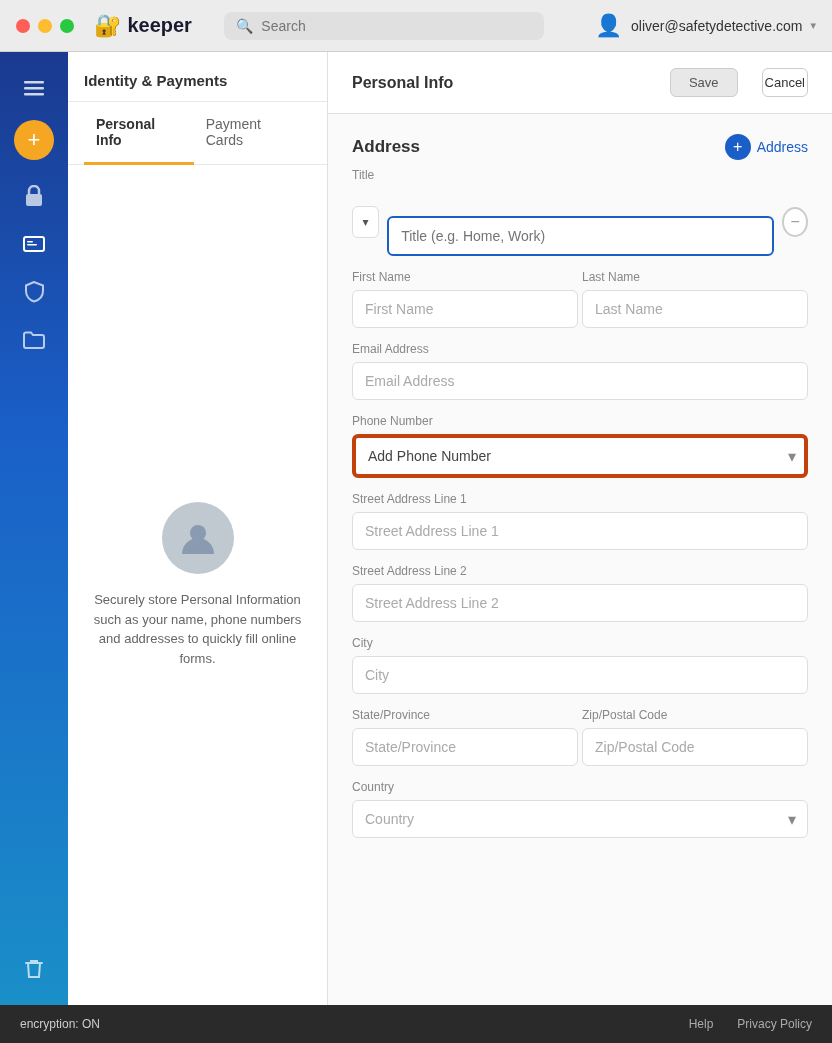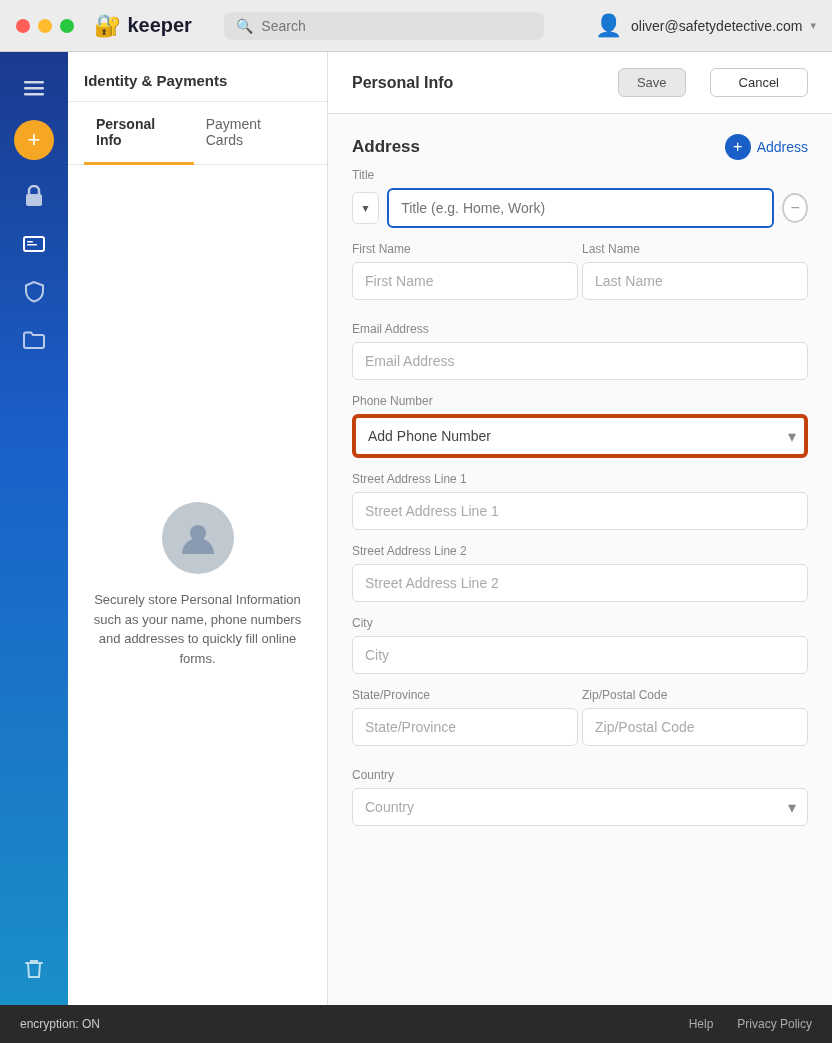--- a/index.html
+++ b/index.html
@@ -138,21 +138,21 @@
       border-bottom: 1px solid #e0e0e0;
       flex-shrink: 0;
     }
     .right-title { font-size: 16px; font-weight: 600; color: #333; }
     .header-actions { display: flex; gap: 24px; }
     .btn-save {
       padding: 6px 18px; background: #e8e8e8; border: 1px solid #ccc;
       border-radius: 6px; font-size: 13px; color: #555; cursor: pointer;
     }
     .btn-cancel {
-      padding: 6px 28px; background: white; border: 1px solid #ccc;
+      padding: 6px 2px; background: white; border: 1px solid #ccc;
       border-radius: 6px; font-size: 13px; color: #333; cursor: pointer;
     }
     .right-body {
       flex: 1;
       overflow-y: auto;
       padding: 20px 24px;
     }
     .section-header {
       display: flex;
       align-items: center;
@@ -184,21 +184,21 @@
       cursor: pointer; font-size: 12px; color: #555;
     }
     .minus-btn {
       width: 30px; height: 30px; border: 2px solid #ccc; border-radius: 50%;
       display: flex; align-items: center; justify-content: center;
       color: #999; font-size: 16px; cursor: pointer; background: white;
     }
 
     
     .form-group { margin-bottom: 14px; }
-    .form-row { display: flex; gap: 4px; margin-bottom: 22px; }
+    .form-row { display: flex; gap: 4px; margin-bottom: 14px; }
     .form-row .form-group { flex: 1; margin-bottom: 0; }
     .field-label {
       font-size: 12px; color: #888; margin-bottom: 6px; display: block;
     }
     .field-input {
       width: 100%; padding: 10px 12px; border: 1px solid #ddd;
       border-radius: 6px; font-size: 14px; color: #333; background: white;
       outline: none;
     }
     .field-input::placeholder { color: #aaa; }
@@ -221,20 +221,21 @@
     .phone-select-wrapper::after {
       content: '▾'; position: absolute; right: 12px; top: 50%;
       transform: translateY(-50%); color: #888; pointer-events: none;
     }
 
     
     .title-input-blue {
       width: 100%; padding: 10px 12px; border: 2px solid #1a5fc8;
       border-radius: 6px; font-size: 14px; color: #333; background: white;
       outline: none;
+      margin-top: 28px;
     }
 
     
     .footer {
       height: 38px;
       background: #2a2a2a;
       display: flex;
       align-items: center;
       justify-content: space-between;
       padding: 0 20px;

